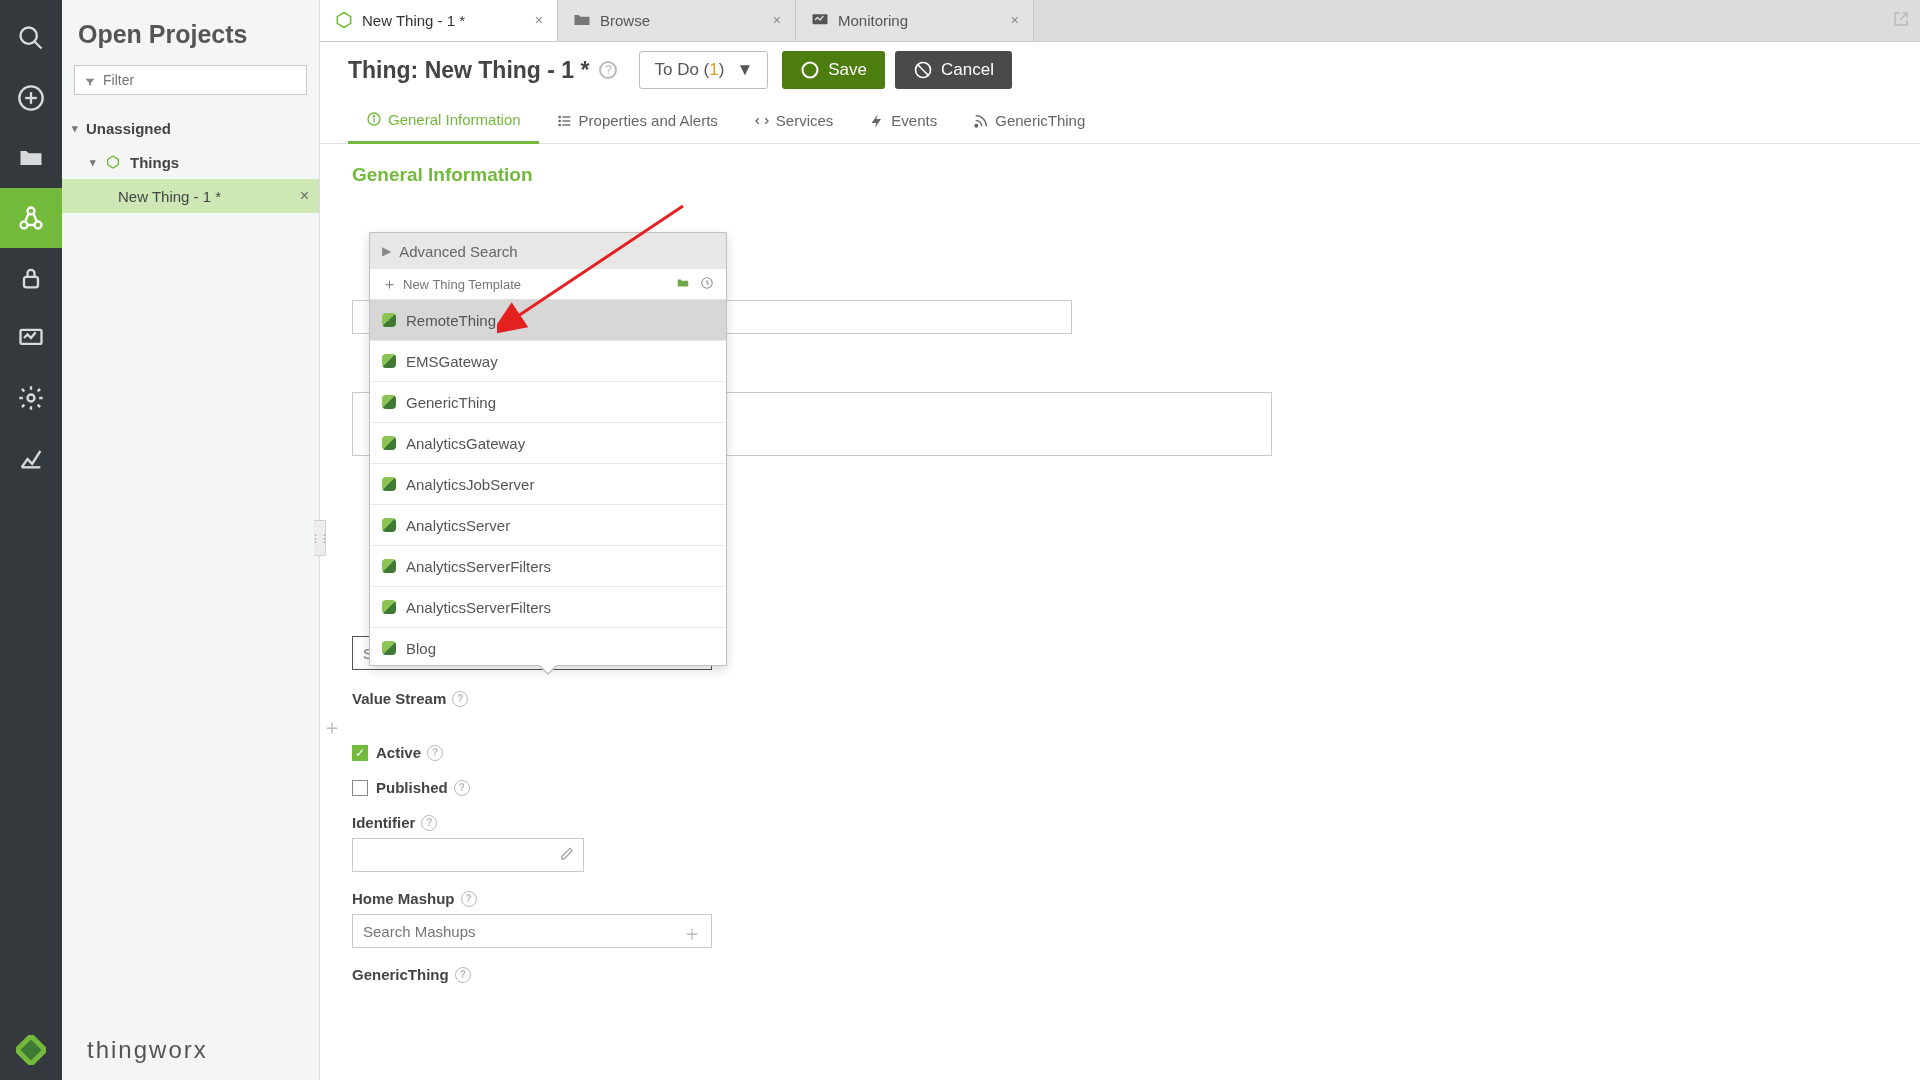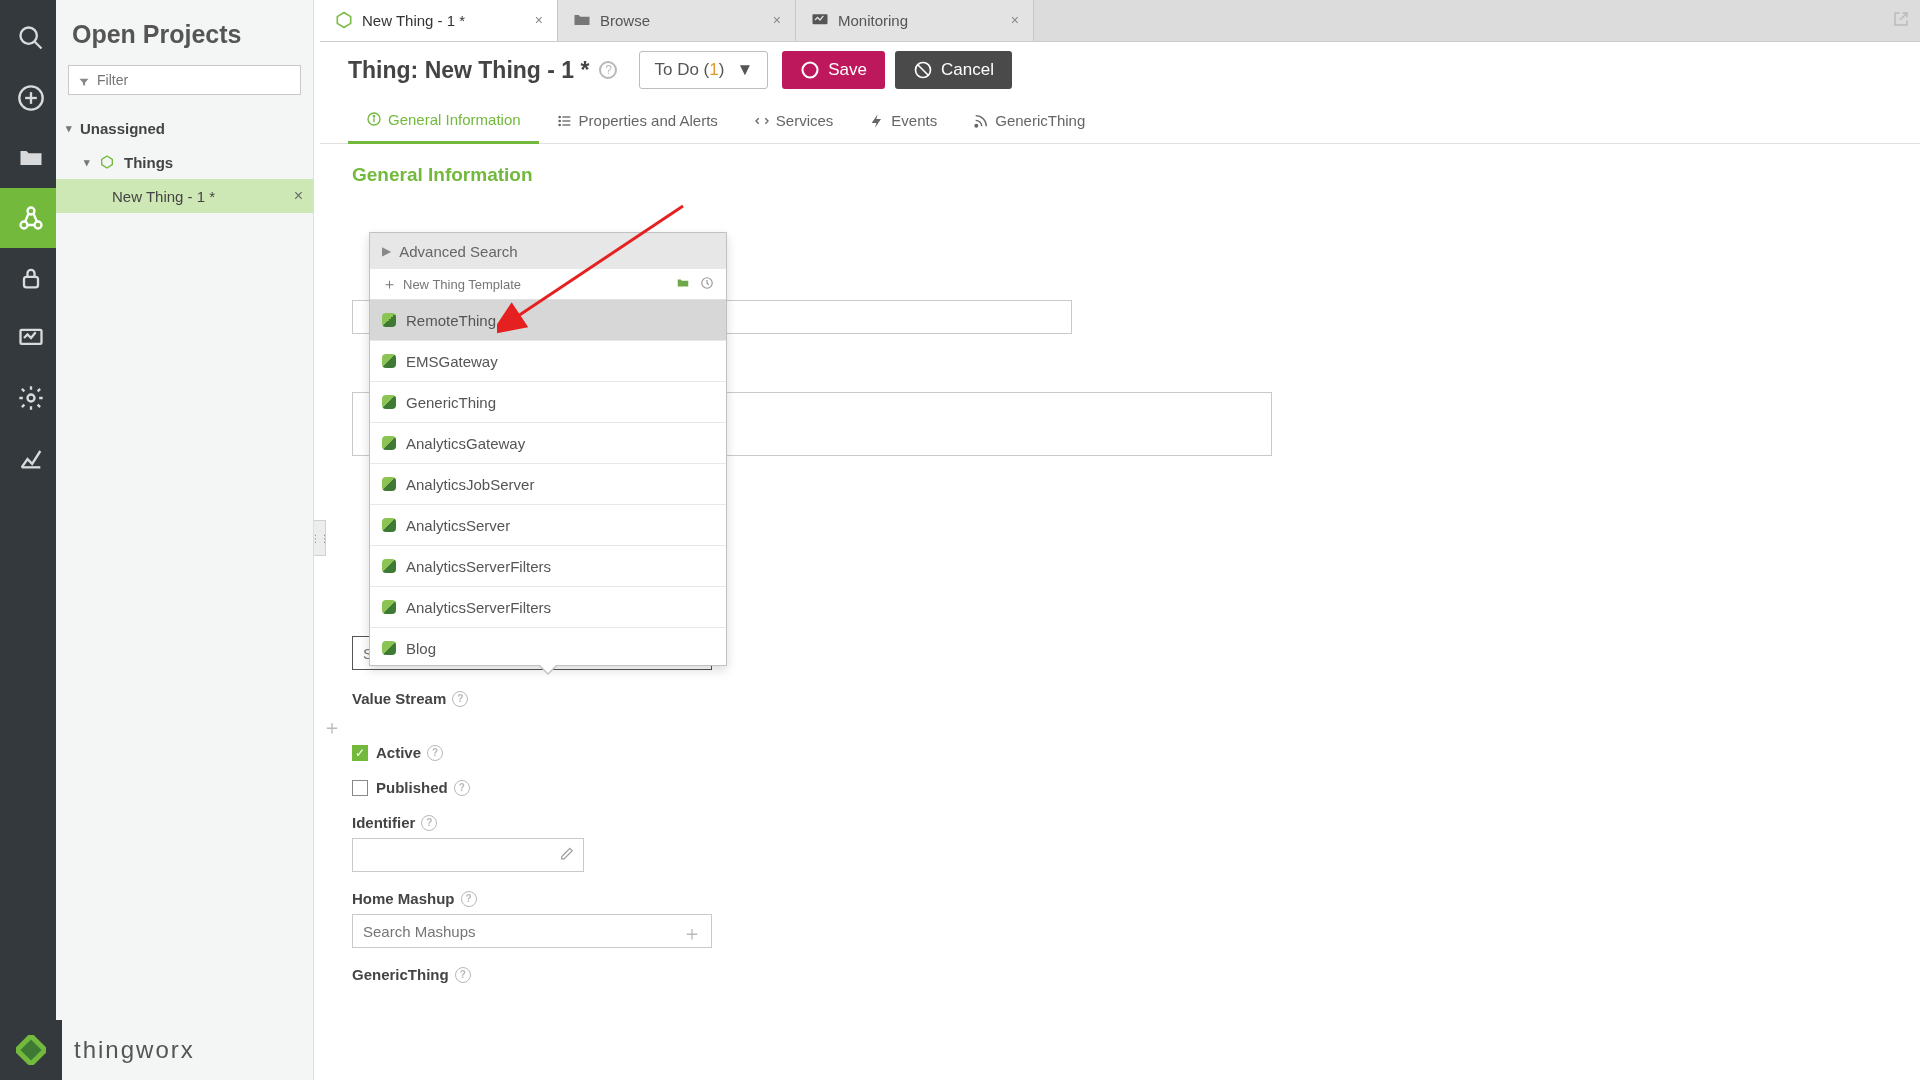--- a/index.html
+++ b/index.html
@@ -15,21 +15,21 @@
   .rail-group-top, .rail-group-bottom { display:flex; flex-direction:column; }
   .rail-item {
     width:62px; height:60px; display:flex; align-items:center; justify-content:center;
     color:#d9dadb; cursor:pointer;
   }
   .rail-item.active { background:#72b93c; color:#fff; }
   .rail-item svg { width:28px; height:28px; }
 
   
   .sidebar {
-    position:absolute; left:56px; top:0; width:258px; height:1080px;
+    position:absolute; left:62px; top:0; width:258px; height:1080px;
     background:#f4f5f5; border-right:1px solid #ddd;
   }
   .sidebar-title {
     font-size:25px; font-weight:700; color:#555; padding:20px 16px 16px 16px;
   }
   .filter-wrap { padding:0 12px 12px 12px; }
   .filter-input {
     width:100%; height:30px; border:1px solid #c9c9c9; background:#fff;
     padding:0 8px 0 28px; font-size:14px; color:#555;
   }
@@ -53,21 +53,21 @@
 
   .brand {
     position:absolute; left:0; bottom:0; height:60px; width:320px;
     display:flex; align-items:center;
   }
   .brand-badge {
     width:62px; height:60px; background:#33393c; display:flex; align-items:center; justify-content:center;
   }
   .brand-badge svg { width:30px; height:30px; }
   .brand-text {
-    font-size:24px; letter-spacing:2px; color:#555; font-weight:300; padding-left:12px;
+    font-size:24px; letter-spacing:2px; color:#555; font-weight:300; padding-left:25px;
   }
 
   
   .tabs {
     position:absolute; left:320px; top:0; right:0; height:42px;
     background:#dcdcdc; border-bottom:1px solid #ccc; display:flex; align-items:flex-end;
   }
   .tab {
     height:42px; min-width:238px; padding:0 34px 0 14px; display:flex; align-items:center;
     background:#e3e3e3; border-right:1px solid #c7c7c7; color:#555; font-size:15px;
@@ -93,21 +93,21 @@
     width:18px; height:18px; border:2px solid #b8b8b8; border-radius:50%;
     display:inline-flex; align-items:center; justify-content:center; font-size:12px; color:#b8b8b8;
     margin-right:22px;
   }
   .todo-btn {
     height:38px; border:1px solid #bdbdbd; background:#fff; display:flex; align-items:center;
     padding:0 14px; border-radius:3px; font-size:17px; color:#555; margin-right:14px;
   }
   .todo-count { color:#e09b2b; }
   .save-btn {
-    height:38px; background:#be185d; color:#fff; display:flex; align-items:center;
+    height:38px; background:#4d7c0f; color:#fff; display:flex; align-items:center;
     padding:2px 18px; border-radius:3px; font-size:17px; margin-right:10px; border:none;
   }
   .cancel-btn {
     height:38px; background:#4a4a4a; color:#fff; display:flex; align-items:center;
     padding:0 18px; border-radius:3px; font-size:17px; border:none;
   }
   .btn-ico { width:20px; height:20px; margin-right:8px; display:inline-flex; }
 
   
   .etabs {

